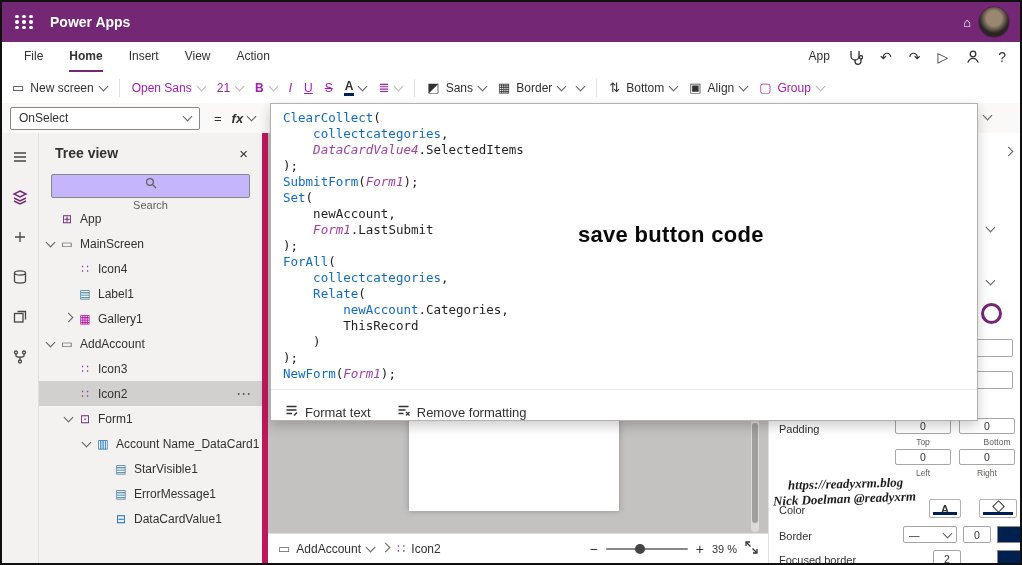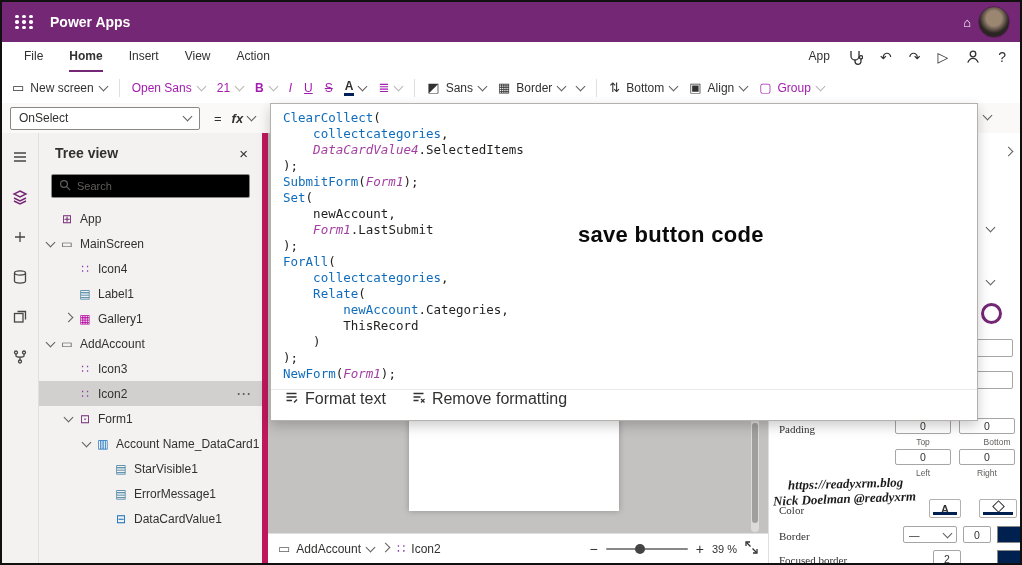--- a/index.html
+++ b/index.html
@@ -62,22 +62,22 @@
   .rail-item{width:20px;height:20px;display:flex;align-items:center;justify-content:center;cursor:pointer;}
 
   .treepanel{position:absolute;left:37px;top:131px;width:229px;bottom:0;background:#f3f2f1;border-right:6px solid #be185d;
              box-sizing:border-box;overflow:hidden;}
   .tree-head{display:flex;align-items:center;justify-content:space-between;padding:12px 14px 4px 16px;}
   .tree-title{font-size:14px;font-weight:700;}
   .tree-close{font-size:15px;color:#323130;cursor:pointer;line-height:1;}
   .tree-tabs{display:flex;gap:16px;padding:6px 0 0 16px;font-size:12px;}
   .tree-tab{padding-bottom:4px;border-bottom:2px solid transparent;color:#605e5c;cursor:pointer;}
   .tree-tab.active{color:#242424;font-weight:700;border-bottom-color:#742774;}
-  .searchbox{margin:9px 12px 8px 12px;height:22px;background:#000000;border:1px solid #8a8886;border-radius:2px;
-             display:flex;align-items:center;padding:0 7px;gap:6px;}
+  .searchbox{margin:9px 12px 8px 12px;height:22px;background:#c4b5fd;border:1px solid #8a8886;border-radius:2px;
+             display:flex;align-items:center;padding:0 7px;gap:6px;flex-direction:column;}
   .search-ph{font-size:11px;color:#605e5c;}
   .tree-list{font-size:12px;}
   .tree-row{height:25px;display:flex;align-items:center;white-space:nowrap;overflow:hidden;cursor:pointer;}
   .tree-row.selected{background:#d2d0ce;}
   .tree-row .chev{margin-right:5px;flex:none;}
   .tree-ico{width:16px;flex:none;font-size:12px;margin-right:5px;text-align:center;}
   .tree-label{color:#323130;overflow:hidden;text-overflow:ellipsis;}
   .more{margin-left:auto;margin-right:10px;color:#605e5c;letter-spacing:1px;font-weight:700;}
 
   .canvas-region{position:absolute;left:266px;top:131px;width:500px;bottom:0;background:#c4c2c0;overflow:hidden;}
@@ -90,39 +90,39 @@
   .cb-spacer{flex:1;}
   .zoom-btn{font-size:14px;color:#323130;cursor:pointer;}
   .slider{position:relative;width:82px;height:12px;cursor:pointer;}
   .slider .track{position:absolute;left:0;right:0;top:5px;height:2.5px;background:#8a8886;border-radius:2px;}
   .slider .thumb{position:absolute;left:36%;top:1px;width:10px;height:10px;border-radius:50%;background:#444;}
   .zoom-val{font-size:11px;color:#323130;}
 
   .rightpanel{position:absolute;left:766px;top:131px;right:0;bottom:0;background:#fff;border-left:1px solid #e1dfdd;
               font-size:11px;box-sizing:border-box;}
   .rp-abs{position:absolute;}
-  .rp-label{color:#323130;font-size:11px;font-family:Liberation Serif, serif;}
+  .rp-label{color:#323130;font-size:11px;}
   .rp-input{position:absolute;background:#fff;border:1px solid #a8a6a4;border-radius:2px;font-size:10.5px;
             display:flex;align-items:center;justify-content:center;color:#323130;box-sizing:border-box;}
   .rp-mini-label{position:absolute;font-size:8.5px;color:#605e5c;text-align:center;}
   .swatch{position:absolute;background:#002050;border:1px solid #8a8886;box-sizing:border-box;}
   .style-btn{position:absolute;background:#fff;border:1px solid #b3b0ad;border-radius:2px;display:flex;align-items:center;
              justify-content:center;font-size:11px;font-weight:600;box-sizing:border-box;cursor:pointer;}
   .style-btn .bar{position:absolute;left:3px;right:3px;bottom:2px;height:3px;background:#002050;}
   .bucket{width:7px;height:7px;border:1.5px solid #323130;transform:rotate(45deg);margin-bottom:4px;}
   .toggle-ring{position:absolute;width:15px;height:15px;border:3.5px solid #742774;border-radius:50%;}
 
   
   .editor{position:absolute;left:268px;top:101px;width:708px;height:318px;background:#fff;border:1px solid #b3b0ad;
           box-shadow:0 5px 12px rgba(0,0,0,.2);z-index:20;box-sizing:border-box;}
   .code-area{position:absolute;left:0;right:0;top:0;bottom:30px;padding:6px 12px;overflow:hidden;
              font-family:"DejaVu Sans Mono",monospace;font-size:12.5px;line-height:16px;white-space:pre;cursor:text;}
   .tok-b{color:#0f6cbd;} .tok-m{color:#a33ea1;font-style:italic;} .tok-k{color:#201f1e;}
   .editor-footer{position:absolute;left:0;right:0;bottom:0;height:30px;border-top:1px solid #edebe9;background:#fff;
-                 display:flex;align-items:flex-start;gap:26px;padding-left:14px;font-size:16px;}
+                 display:flex;align-items:flex-end;gap:26px;padding-left:14px;font-size:13px;}
   .ef-btn{display:flex;align-items:center;gap:7px;cursor:pointer;color:#323130;}
 
   
   .anno-save{position:absolute;left:576px;top:220px;z-index:30;font-size:22px;font-weight:700;color:#0a0a0a;
              letter-spacing:.3px;}
   .anno-hand{position:absolute;z-index:30;font-family:"Liberation Serif",serif;font-style:italic;font-weight:700;
              font-size:13px;color:#1c1c1c;}
   .anno-url{left:786px;top:474px;transform:rotate(-1.5deg);}
   .anno-byline{left:771px;top:489px;transform:rotate(-2deg);}
 </style>

